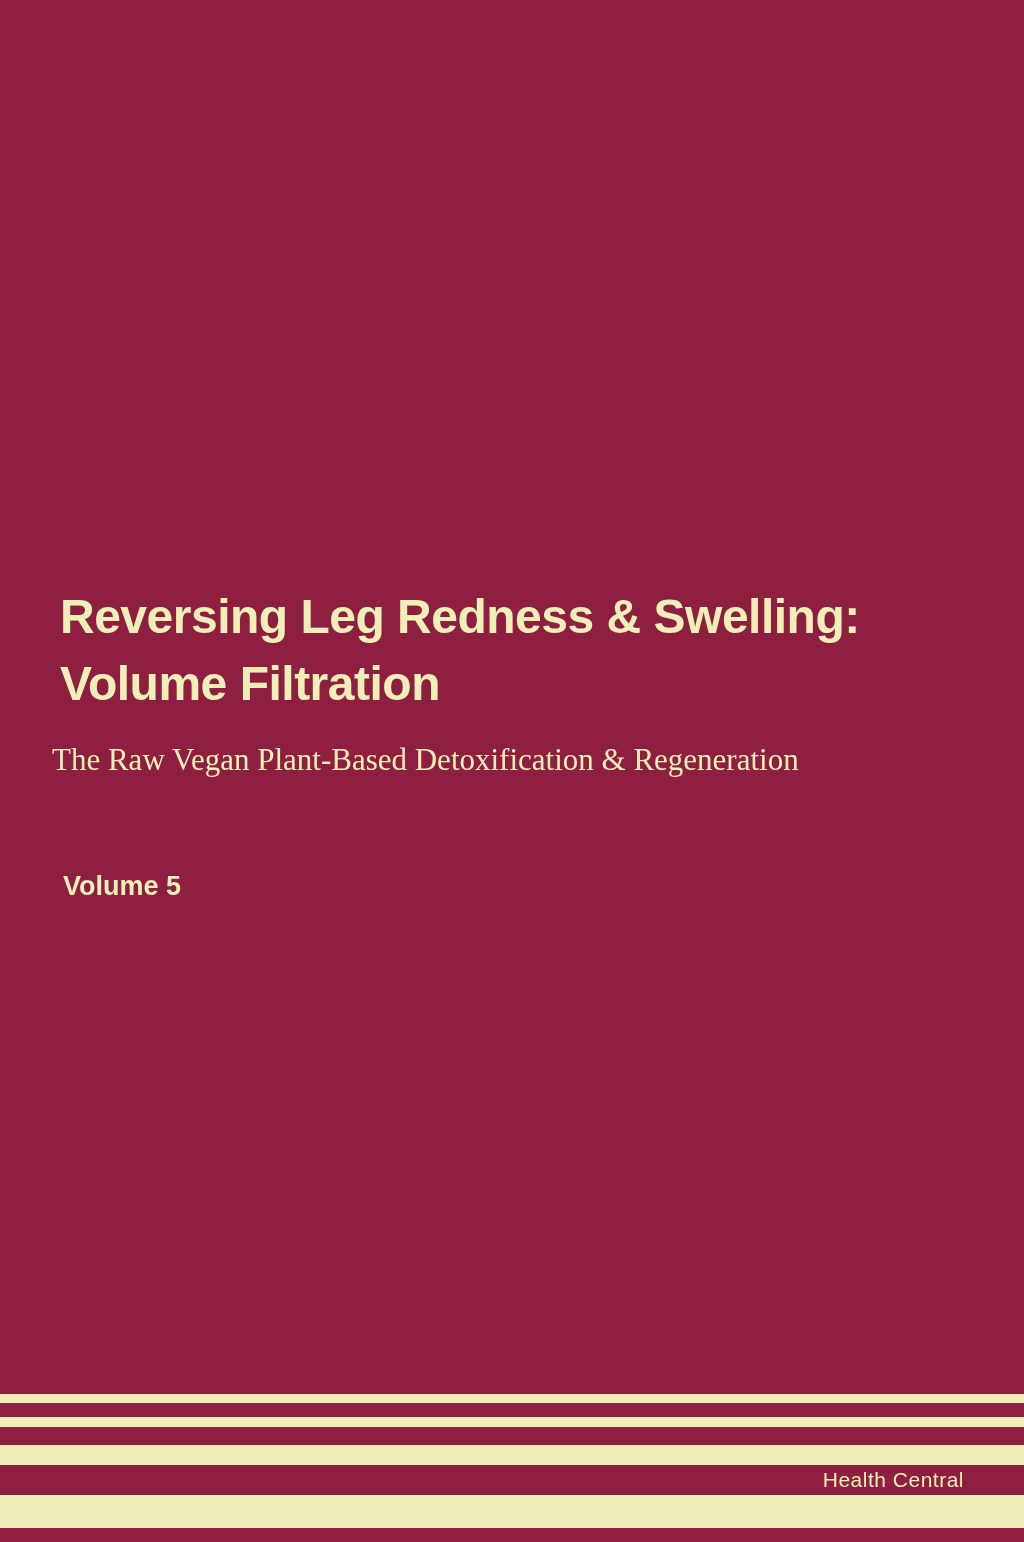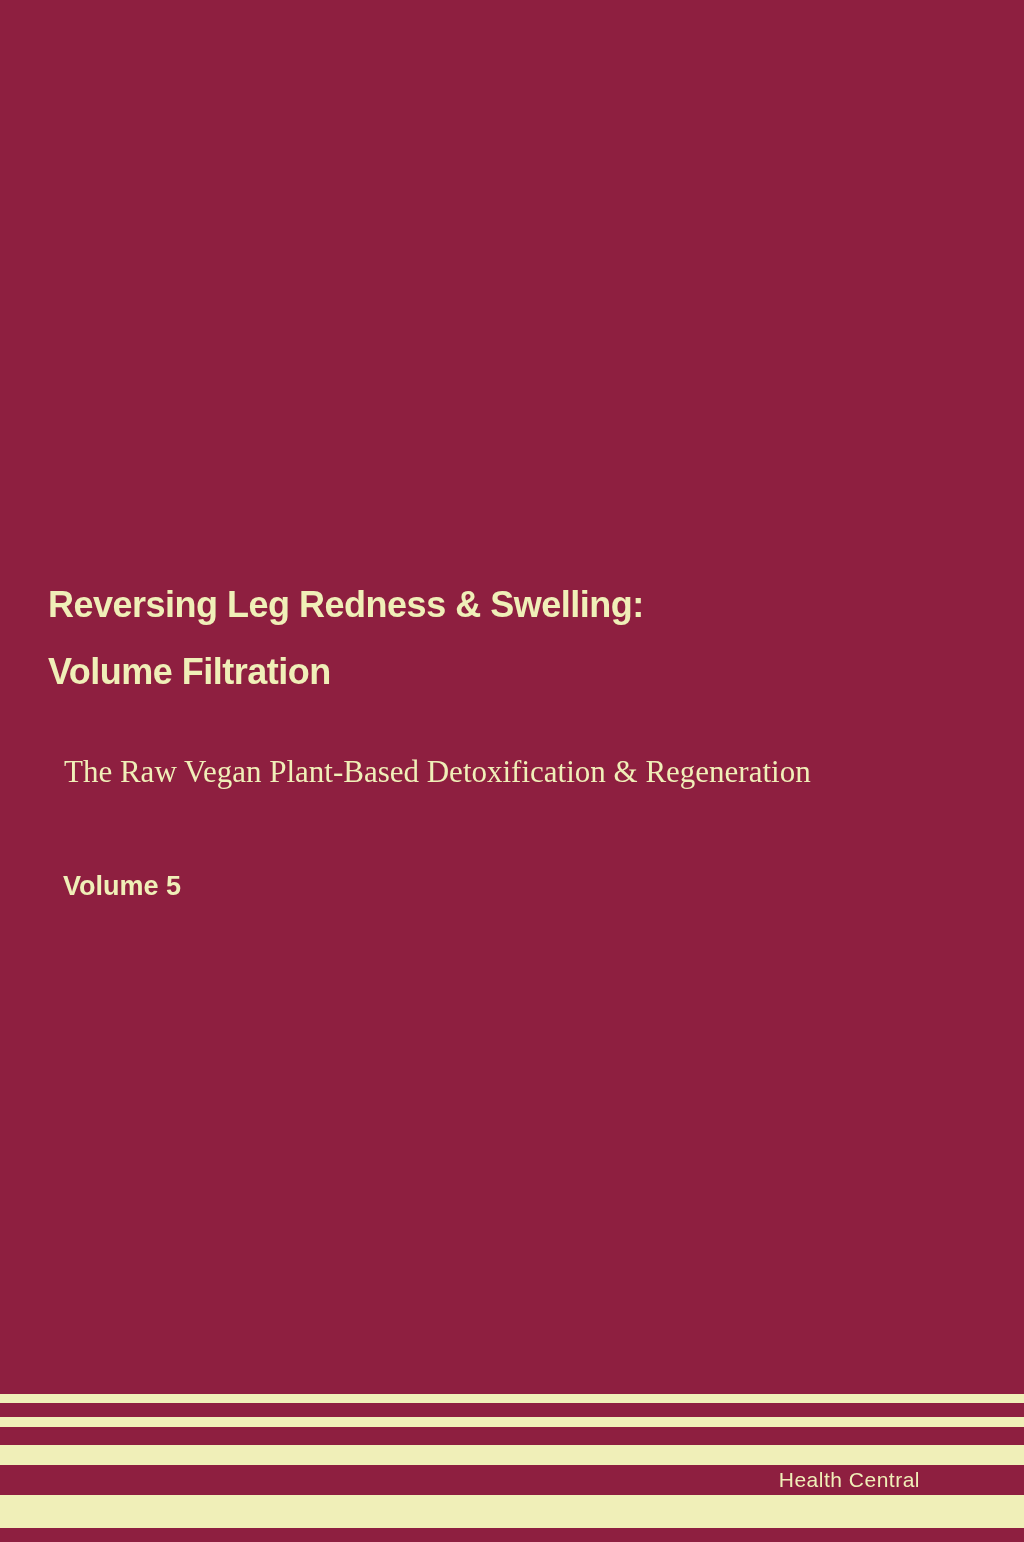--- a/index.html
+++ b/index.html
@@ -16,29 +16,29 @@
     font-family: "Liberation Sans", sans-serif;
   }
   .title-block {
     position: absolute;
     left: 48px;
     top: 571px;
     width: 940px;
     color: var(--cover-cream, #f0efb8);
   }
   .book-title {
-    margin: 0;
+    margin: 12px;
     font-family: "Liberation Sans", sans-serif;
     font-weight: bold;
-    font-size: 36px;
+    font-size: 48px;
     line-height: 67px;
     letter-spacing: -0.5px;
   }
   .book-subtitle {
-    margin: 16px;
+    margin: 4px;
     position: absolute;
     left: 48px;
     top: 737px;
     width: 900px;
     color: var(--cover-cream, #f0efb8);
     font-family: "Liberation Serif", serif;
     font-weight: 400;
     font-size: 31px;
     line-height: 37.5px;
   }
@@ -64,21 +64,21 @@
   .stripe-3 { top: 1445px; height: 20px; }
   .stripe-4 { top: 1495px; height: 33px; }
   .publisher-band {
     position: absolute;
     left: 0;
     top: 1465px;
     width: 100%;
     height: 30px;
     line-height: 30px;
     text-align: right;
-    padding-right: 104px;
+    padding-right: 60px;
     box-sizing: border-box;
     color: var(--cover-cream, #f0efb8);
     font-family: "Liberation Sans", sans-serif;
     font-size: 21px;
     font-weight: 400;
     letter-spacing: 0.5px;
   }
 </style>
 </head>
 <body>

